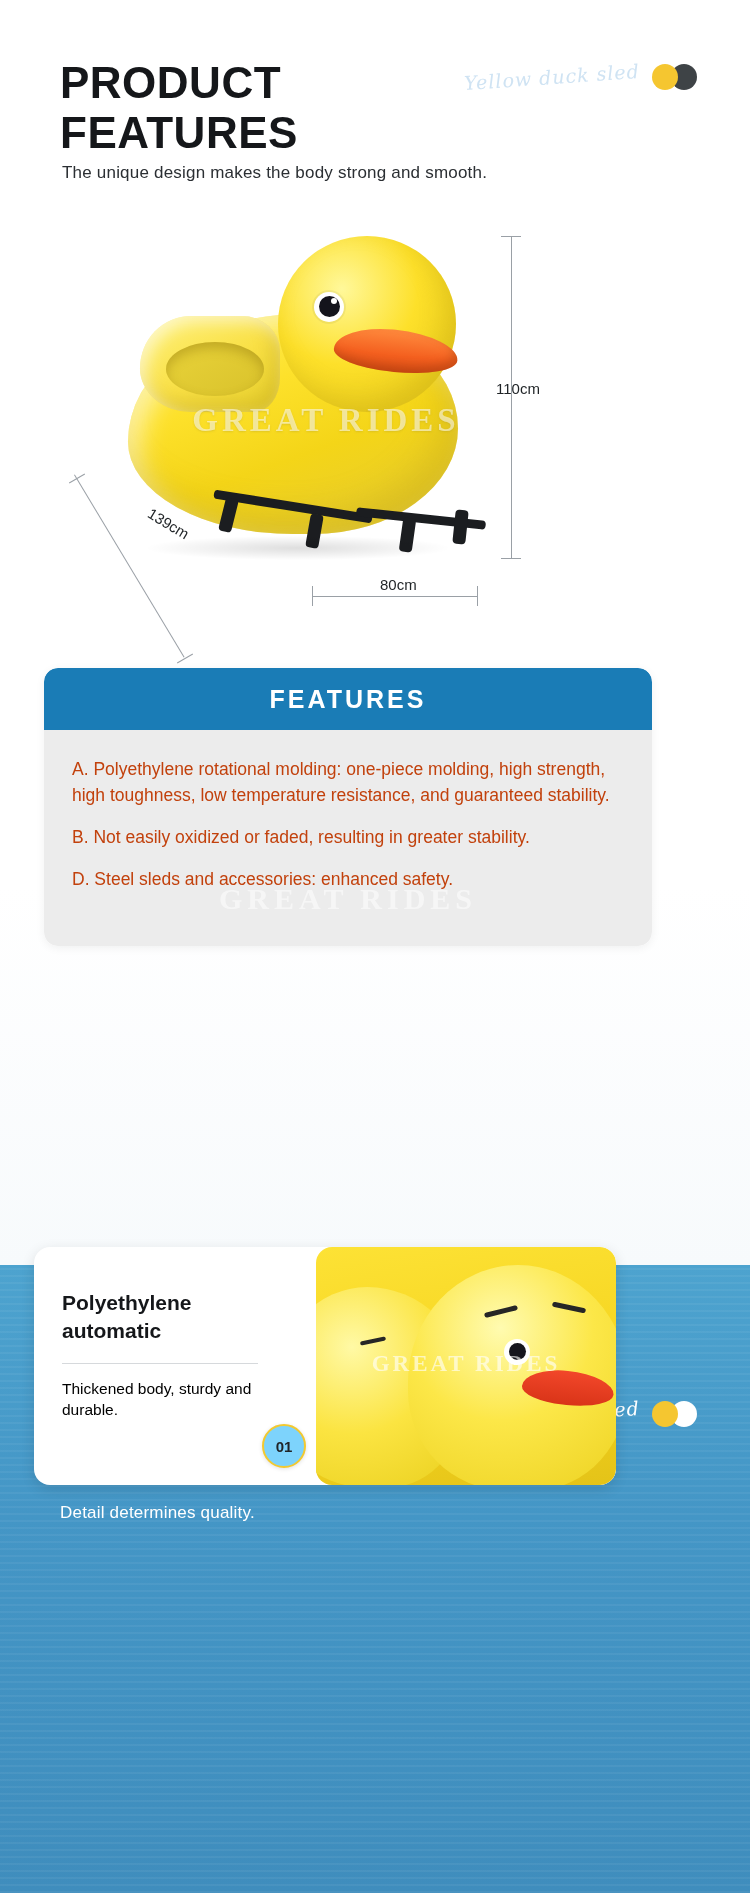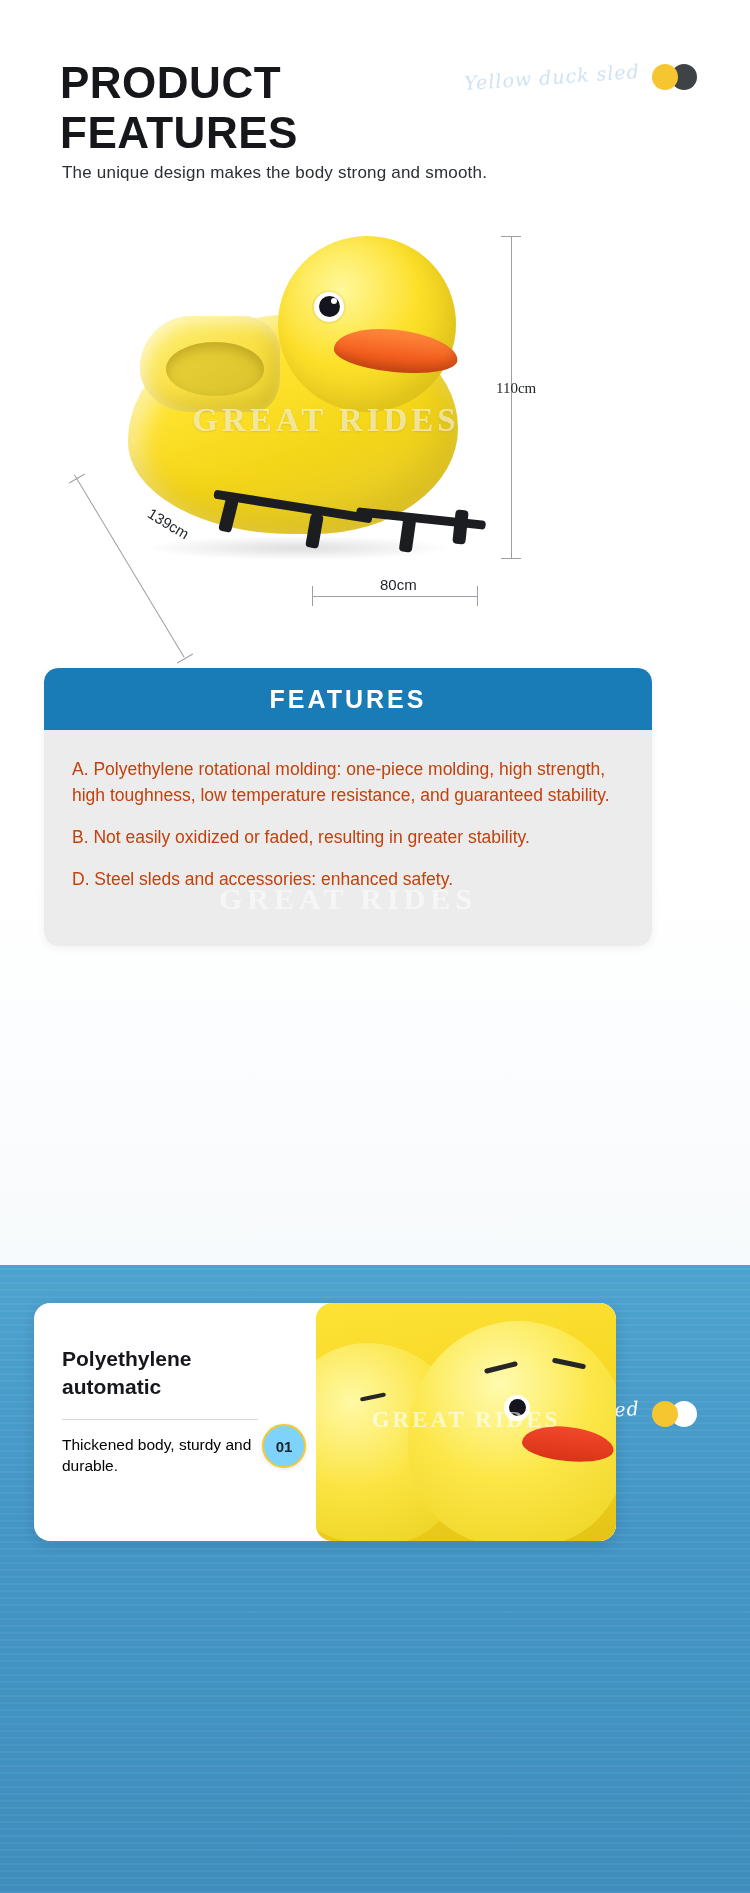--- a/index.html
+++ b/index.html
@@ -286,21 +286,21 @@
     font-size: 19px;
     color: #ffffff;
     letter-spacing: 1px;
     transform: rotate(-4deg);
     white-space: nowrap;
   }
 
   
   .detail-card {
     position: absolute;
-    left: 34px; top: 1303px;
+    left: 34px; top: 1247px;
     width: 582px;
     height: 238px;
     background: #ffffff;
     border-radius: 16px 16px 16px 16px;
     overflow: hidden;
     box-shadow: 0 4px 14px rgba(0,0,0,.12);
   }
   .detail-text-col {
     position: absolute;
     left: 28px; top: 42px;
@@ -441,21 +441,21 @@
         <div class="runner-foot foot-2"></div>
         <div class="runner-foot foot-3"></div>
         <div class="runner-foot foot-4"></div>
         <div class="duck-shadow"></div>
         <div class="duck-watermark">GREAT RIDES</div>
       </div>
 
       <div class="dim-line dim-v" style="left:511px; top:36px; height:322px;"></div>
       <div class="cap" style="left:501px; top:36px; width:20px; height:1px;"></div>
       <div class="cap" style="left:501px; top:358px; width:20px; height:1px;"></div>
-      <div class="dim-label" style="left:496px; top:180px;font-family:Liberation Serif, serif;">110cm</div>
+      <div class="dim-label" style="left:496px; top:180px;">110cm</div>
 
       <div class="dim-line" style="left:74px; top:275px; width:1px; height:213px; transform:rotate(-31deg); transform-origin: top left; background:#9aa0a6;"></div>
       <div class="cap" style="left:68px; top:278px; width:18px; height:1px; transform:rotate(-30deg);"></div>
       <div class="cap" style="left:176px; top:458px; width:18px; height:1px; transform:rotate(-30deg);"></div>
       <div class="dim-label" style="left:146px; top:315px; transform:rotate(31deg);">139cm</div>
 
       <div class="dim-line dim-h" style="left:312px; top:396px; width:165px; background:#9aa0a6;"></div>
       <div class="cap" style="left:312px; top:386px; width:1px; height:20px;"></div>
       <div class="cap" style="left:477px; top:386px; width:1px; height:20px;"></div>
       <div class="dim-label" style="left:380px; top:376px;text-align:right;">80cm</div>

